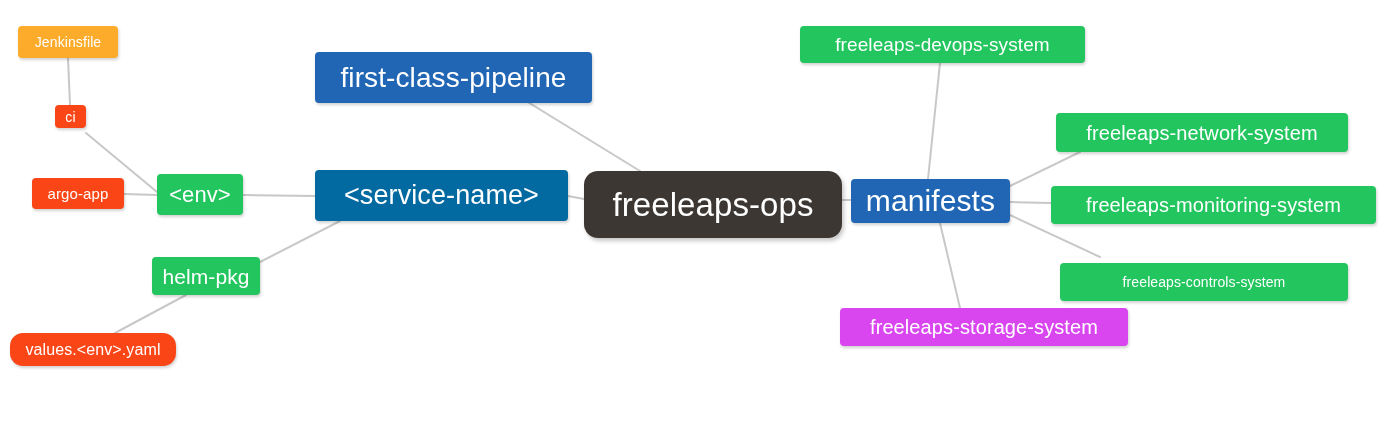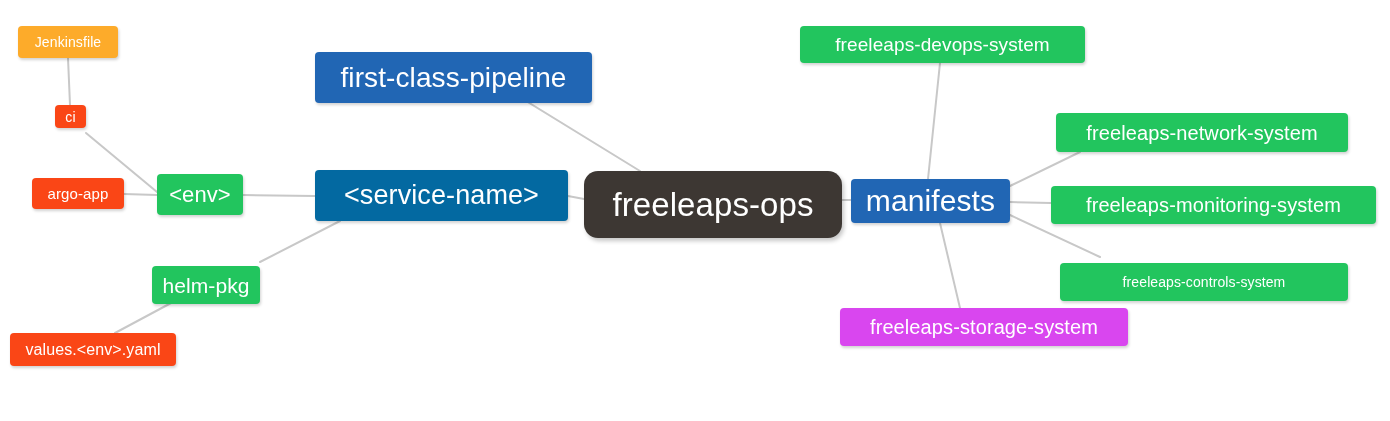--- a/index.html
+++ b/index.html
@@ -61,22 +61,22 @@
       <line x1="1010" y1="186" x2="1080" y2="152" stroke="#c8c8c8" stroke-width="2" stroke-linecap="round"></line>
       <line x1="1010" y1="202" x2="1051" y2="203" stroke="#c8c8c8" stroke-width="2" stroke-linecap="round"></line>
       <line x1="1010" y1="215" x2="1100" y2="257" stroke="#c8c8c8" stroke-width="2" stroke-linecap="round"></line>
       <line x1="940" y1="223" x2="960" y2="308" stroke="#c8c8c8" stroke-width="2" stroke-linecap="round"></line>
     </svg>
   <div id="nodes">
       <div class="node" style="left: 18px; top: 26px; width: 100px; height: 32px; background: rgb(253, 171, 42); font-size: 14px;">Jenkinsfile</div>
       <div class="node" style="left: 55px; top: 105px; width: 31px; height: 23px; background: rgb(250, 70, 22); font-size: 14px;">ci</div>
       <div class="node" style="left: 32px; top: 178px; width: 92px; height: 31px; background: rgb(250, 70, 22); font-size: 15px;">argo-app</div>
       <div class="node" style="left: 157px; top: 174px; width: 86px; height: 41px; background: rgb(34, 197, 94); font-size: 22px;">&lt;env&gt;</div>
-      <div class="node" style="left: 152px; top: 266px; width: 108px; height: 38px; background: rgb(34, 197, 94); font-size: 21px;">helm-pkg</div>
-      <div class="node" style="left: 10px; top: 333px; width: 166px; height: 33px; background: rgb(250, 70, 22); font-size: 16px;">values.&lt;env&gt;.yaml</div>
+      <div class="node" style="left: 152px; top: 257px; width: 108px; height: 38px; background: rgb(34, 197, 94); font-size: 21px;">helm-pkg</div>
+      <div class="node" style="left: 10px; top: 333px; width: 166px; height: 33px; background: rgb(250, 70, 22); font-size: 16px; border-radius: 13px;">values.&lt;env&gt;.yaml</div>
       <div class="node" style="left: 315px; top: 37px; width: 277px; height: 51px; background: rgb(33, 102, 180); font-size: 28px; margin-top: 15px;">first-class-pipeline</div>
       <div class="node" style="left: 315px; top: 170px; width: 253px; height: 51px; background: #0369a1; font-size: 27px;">&lt;service-name&gt;</div>
       <div class="node root" style="left: 584px; top: 171px; width: 258px; height: 67px; background: rgb(61, 55, 51); font-size: 33px;">freeleaps-ops</div>
       <div class="node" style="left: 851px; top: 179px; width: 159px; height: 44px; background: rgb(33, 102, 180); font-size: 30px;">manifests</div>
       <div class="node" style="left: 800px; top: 26px; width: 285px; height: 37px; background: rgb(34, 197, 94); font-size: 19px;">freeleaps-devops-system</div>
       <div class="node" style="left: 1056px; top: 113px; width: 292px; height: 39px; background: rgb(34, 197, 94); font-size: 20px;">freeleaps-network-system</div>
       <div class="node" style="left: 1051px; top: 186px; width: 325px; height: 38px; background: rgb(34, 197, 94); font-size: 20px;">freeleaps-monitoring-system</div>
       <div class="node" style="left: 1060px; top: 263px; width: 288px; height: 38px; background: rgb(34, 197, 94); font-size: 14px;">freeleaps-controls-system</div>
       <div class="node" style="left: 840px; top: 308px; width: 288px; height: 38px; background: #d946ef; font-size: 20px;">freeleaps-storage-system</div>
     </div>

